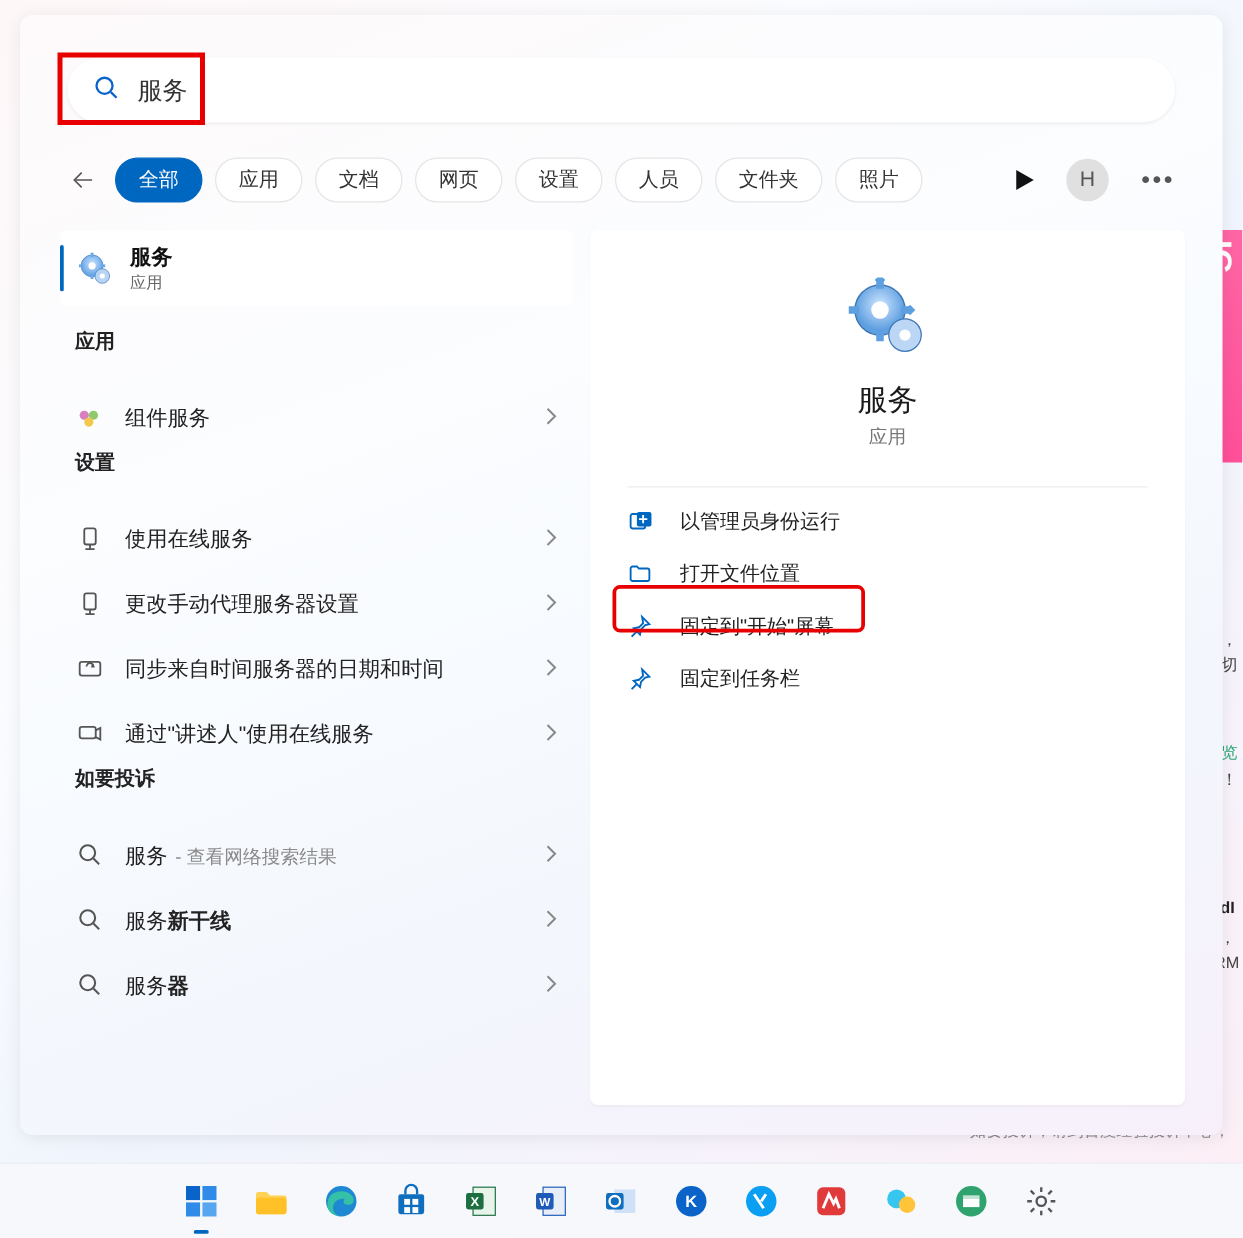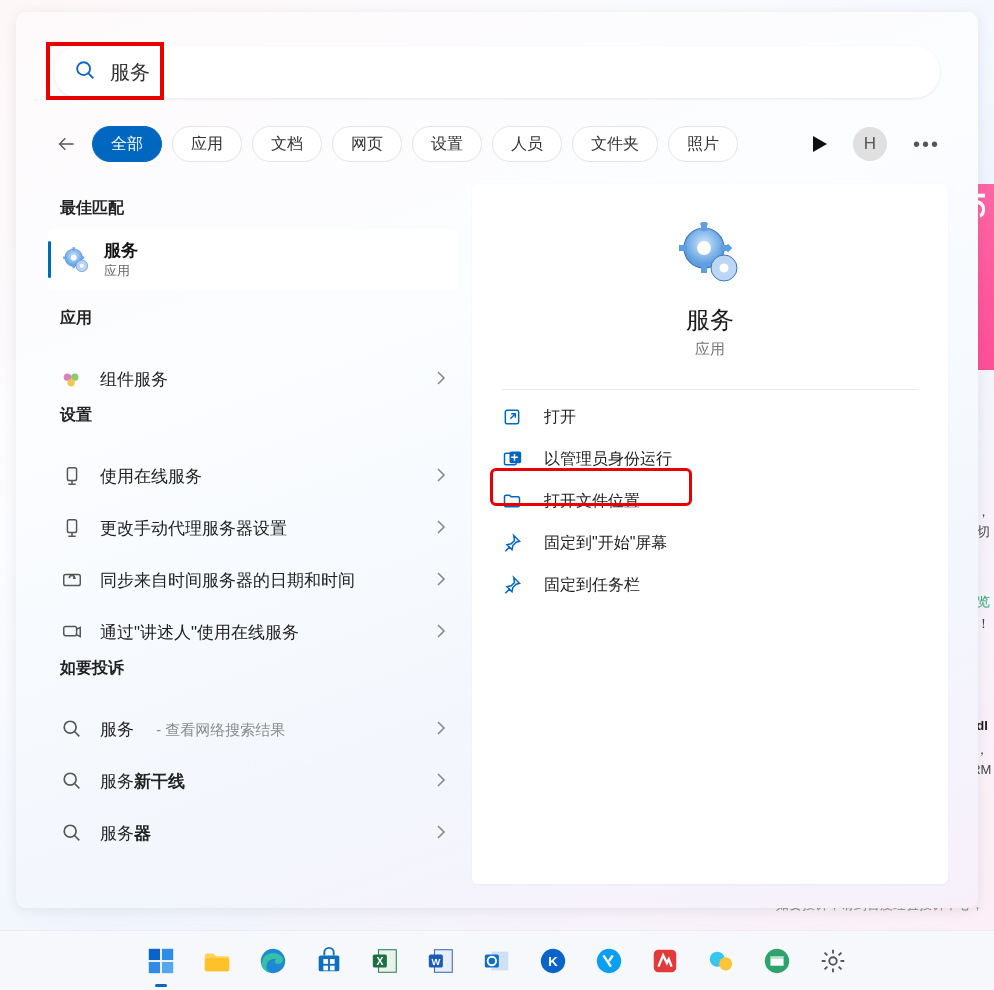--- a/index.html
+++ b/index.html
@@ -54,21 +54,21 @@
   .gear-ico { width:28px;height:28px;margin-right:14px; position:relative;}
   .gear-ico svg { width:100%; height:100%; }
   .best .t1 { font-size:17px; font-weight:600; color:#111;}
   .best .t2 { font-size:13px; color:#666;}
   .row {
     height:52px; padding:0 16px; display:flex; align-items:flex-end; cursor:pointer;
     font-size:17px; color:#222;
   }
   .row .ic { width:24px;height:24px;margin-right:16px;color:#555;display:flex;align-items:center;justify-content:center;}
   .row .ic svg { width:22px;height:22px;}
-  .row .label-sub { color:#8a8a8a; font-size:15px; margin-left:18px;}
+  .row .label-sub { color:#8a8a8a; font-size:15px; margin-left:2px;}
   .row .chev { margin-left:auto; color:#888;}
   .row .chev svg{width:10px;height:16px;}
 
   
   .right {
     position:absolute; top:172px; left:456px; right:30px; bottom:24px;
     background:#fff; border-radius:6px; padding:30px 0 0;
     box-shadow: 0 1px 3px rgba(0,0,0,.04);
   }
   .right .icon-big { width:64px;height:64px;margin:8px auto 18px;display:block;}
@@ -150,21 +150,20 @@
     <div class="filters-right">
       <div>
           <div class="play"></div>
         </div>
       <div class="avatar">H</div>
       <div class="more">•••</div>
     </div>
   </div>
 
   <div class="left">
-    <div class="section-h">最佳匹配</div>
     <div class="best">
       <div class="gear-ico">
         <svg viewBox="0 0 48 48">
             <defs>
               <radialGradient id="g1" cx="50%" cy="40%">
                 <stop offset="0%" stop-color="#c9e2ff"></stop>
                 <stop offset="100%" stop-color="#6aa8e8"></stop>
               </radialGradient>
             </defs>
             <circle cx="20" cy="20" r="15" fill="url(#g1)" stroke="#4b7fbf" stroke-width="1"></circle>
@@ -318,30 +317,20 @@
         <circle r="13" fill="#bcd7f5" stroke="#3f76b8"></circle>
           <circle r="4.5" fill="#fff"></circle>
       </g>
     </svg>
     <div class="title">服务</div>
     <div class="subtitle">应用</div>
     <hr>
     <div class="action">
       <span class="aico">
           <svg viewBox="0 0 24 24" fill="none" stroke="currentColor" stroke-width="1.8">
-            <rect x="4" y="4" width="16" height="16" rx="2"></rect>
-            <polyline points="10,14 16,8"></polyline>
-            <polyline points="11,8 16,8 16,13"></polyline>
-          </svg>
-        </span>
-      <span>打开</span>
-    </div>
-    <div class="action">
-      <span class="aico">
-          <svg viewBox="0 0 24 24" fill="none" stroke="currentColor" stroke-width="1.8">
             <rect x="3" y="5" width="14" height="14" rx="2"></rect>
             <rect x="9" y="3" width="14" height="14" rx="2" fill="#0067c0" stroke="none"></rect>
             <path d="M15 6v8M11 10h8" stroke="#fff"></path>
           </svg>
         </span>
       <span>以管理员身份运行</span>
     </div>
     <div class="action">
       <span class="aico">
           <svg viewBox="0 0 24 24" fill="none" stroke="currentColor" stroke-width="1.8">

